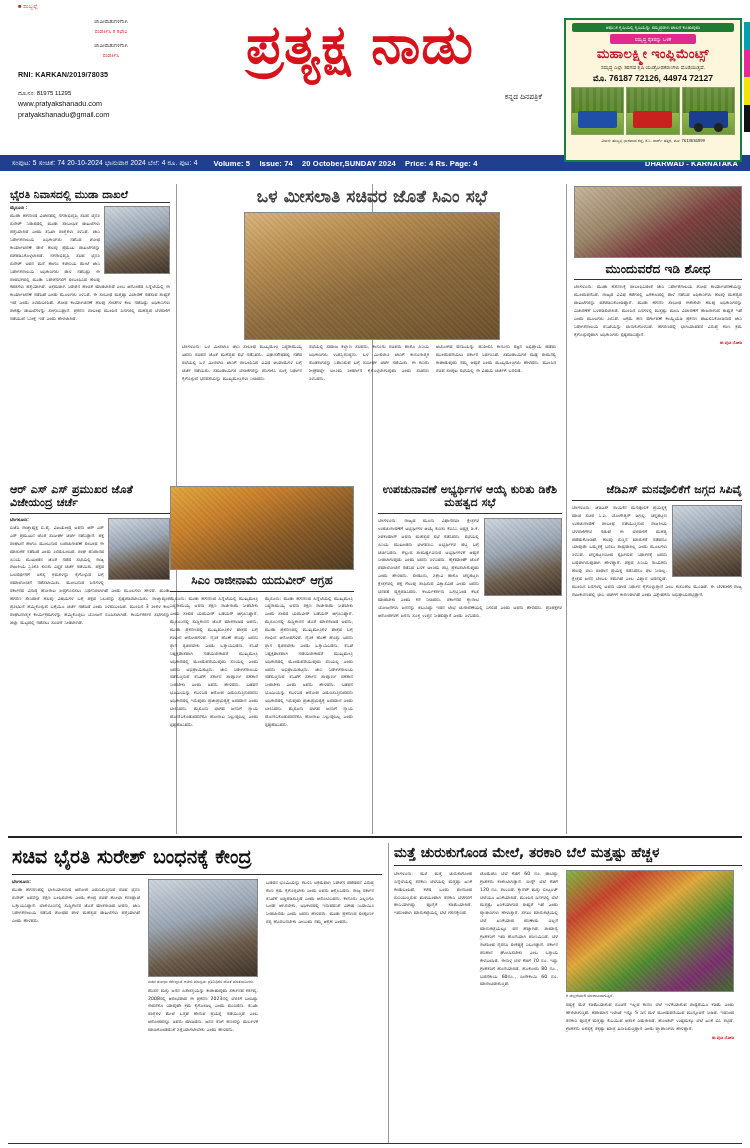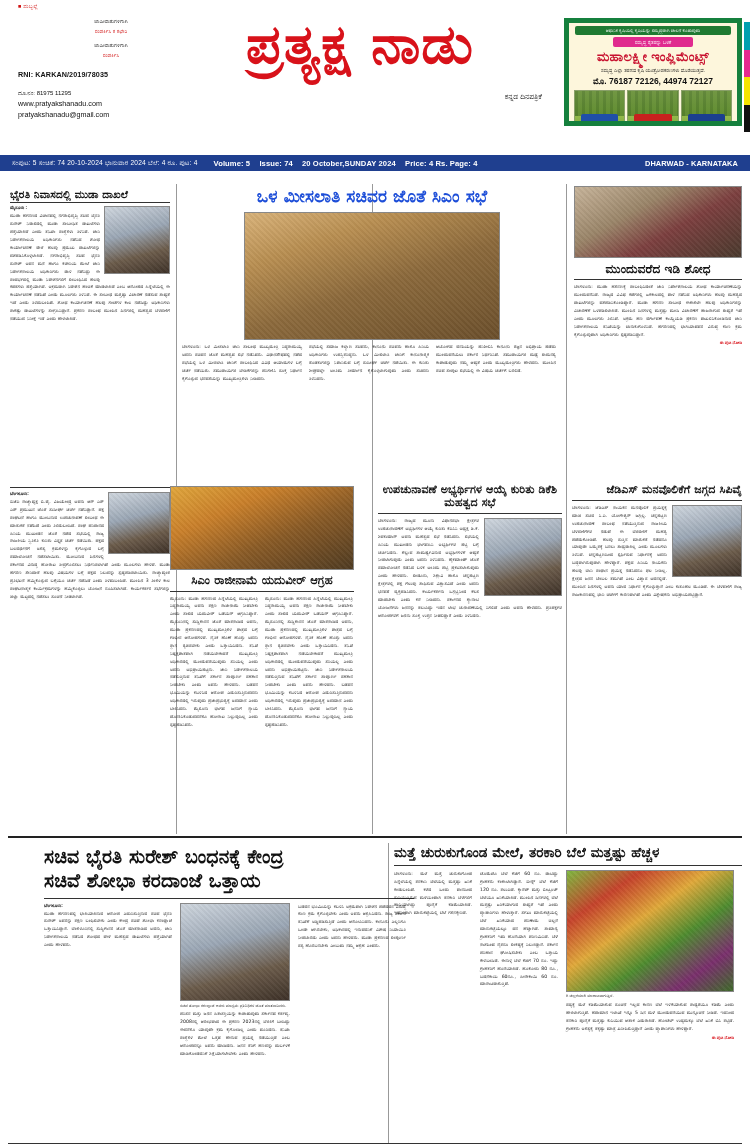--- a/index.html
+++ b/index.html
@@ -33,22 +33,22 @@
     font-size: 54px; font-weight: bold; color: #d8121a;
     letter-spacing: 1px; line-height: 1.0;
     white-space: nowrap;
   }
   .mh-sub1 { font-size: 7.5px; color:#111; text-align:right; margin-top: 20px; padding-right: 28px;}
   .mh-sub2 { font-size: 7.6px; font-weight:bold; color:#111; text-align:center; margin-top: 3px; letter-spacing: .1px;}
 
   
   .mh-ad {
     position: absolute; right: 8px; top: 18px;
-    width: 178px; height: 108px;
-    border: 5px solid #15803d;
+    width: 178px; height: 144px;
+    border: 2px solid #15803d;
     background: #fdf6dc;
     overflow: hidden;
   }
   .ad-band { background:#1f7a32; color:#fff; font-size:4.6px; text-align:center; padding:2px 1px; margin:3px 6px 2px 6px; border-radius:2px;}
   .ad-pink { background:#e02a8e; color:#fff; font-size:5px; text-align:center; padding:1.5px 1px; margin:0 44px 2px 44px; border-radius:2px;}
   .ad-name { text-align:center; font-size:13px; font-weight:bold; color:#c8102e; letter-spacing:.3px; margin: 1px 0 2px 0;}
   .ad-desc { text-align:center; font-size:5px; color:#111; margin-bottom:2px;}
   .ad-phone { text-align:center; font-size:8.5px; font-weight:bold; color:#111; margin-bottom:3px;}
   .ad-imgs { display:flex; gap:2px; padding: 0 5px; }
   .ad-img { flex:1; height:48px; border:1px solid #8aa06a; overflow:hidden; position:relative; }
@@ -68,21 +68,21 @@
     height: 16px; background: #1f3f8f; color: #fff;
     display: flex; align-items: center; font-size: 7.6px; font-weight: bold;
     padding: 0 12px; letter-spacing: .1px;
   }
   .datebar .kn { font-size: 6.6px; font-weight: normal; letter-spacing: .2px; }
   .datebar .sp { flex: 1; }
   .datebar .en span { margin-right: 7px; }
   .datebar .place { font-size: 7.4px; }
 
   .hl-red {
-    color:#1d4ed8; font-weight:bold; font-family:"DejaVu Sans",sans-serif;
+    color:#404040; font-weight:bold; font-family:"DejaVu Sans",sans-serif;
     line-height:1.18; letter-spacing:.1px;
   }
   .hl-blk {
     color:#111; font-weight:bold; font-family:"DejaVu Sans",sans-serif;
     line-height:1.18; letter-spacing:.1px;
   }
   .body-txt {
     font-size:4.6px; color:#1a1a1a; line-height:1.72; text-align:justify;
     font-family:"DejaVu Sans",sans-serif; letter-spacing:.05px; word-spacing:.4px;
   }
@@ -225,20 +225,21 @@
     <div class="photo ph-raid" style="width:168px; height:72px;">
       <div class="ph-noise"></div>
     </div>
     <div class="hl-blk" style="font-size:12px; margin-top:4px; text-align:center;">ಮುಂದುವರೆದ ಇಡಿ ಶೋಧ</div>
     <div class="hrule" style="position:relative; width:168px; margin:3px 0 3px 0;"></div>
     <div class="body-txt">ಬೆಂಗಳೂರು: ಮುಡಾ ಹಗರಣಕ್ಕೆ ಸಂಬಂಧಿಸಿದಂತೆ ಜಾರಿ ನಿರ್ದೇಶನಾಲಯ ಶೋಧ ಕಾರ್ಯಾಚರಣೆಯನ್ನು ಮುಂದುವರೆಸಿದೆ. ರಾಜ್ಯದ ವಿವಿಧ ಕಡೆಗಳಲ್ಲಿ ಏಕಕಾಲದಲ್ಲಿ ದಾಳಿ ನಡೆಸಿದ ಅಧಿಕಾರಿಗಳು ಹಲವು ಮಹತ್ವದ ದಾಖಲೆಗಳನ್ನು ವಶಪಡಿಸಿಕೊಂಡಿದ್ದಾರೆ. ಮುಡಾ ಹಗರಣ ಸಂಬಂಧ ಈಗಾಗಲೇ ಹಲವು ಅಧಿಕಾರಿಗಳನ್ನು ವಿಚಾರಣೆಗೆ ಒಳಪಡಿಸಲಾಗಿದೆ. ಮುಂದಿನ ದಿನಗಳಲ್ಲಿ ಮತ್ತಷ್ಟು ಮಂದಿ ವಿಚಾರಣೆಗೆ ಹಾಜರಾಗುವ ಸಾಧ್ಯತೆ ಇದೆ ಎಂದು ಮೂಲಗಳು ತಿಳಿಸಿವೆ. ಅಕ್ರಮ ಹಣ ವರ್ಗಾವಣೆ ಕಾಯ್ದೆಯಡಿ ಪ್ರಕರಣ ದಾಖಲಿಸಿಕೊಂಡಿರುವ ಜಾರಿ ನಿರ್ದೇಶನಾಲಯ ತನಿಖೆಯನ್ನು ಚುರುಕುಗೊಳಿಸಿದೆ. ಹಗರಣದಲ್ಲಿ ಭಾಗಿಯಾದವರ ವಿರುದ್ಧ ಕಠಿಣ ಕ್ರಮ ಕೈಗೊಳ್ಳುವುದಾಗಿ ಅಧಿಕಾರಿಗಳು ಸ್ಪಷ್ಟಪಡಿಸಿದ್ದಾರೆ.</div>
     <div class="flag-end">ಈ ಪುಟ ನೋಡಿ</div>
   </div>
 
   <div class="col" style="left:10px; top:484px; width:160px;">
+    <div class="hl-blk" style="font-size:11px;">ಆರ್ ಎಸ್ ಎಸ್ ಪ್ರಮುಖರ ಜೊತೆ ವಿಜೇಯಂದ್ರ ಚರ್ಚೆ</div>
     <div class="hrule" style="position:relative; width:160px; margin:3px 0 3px 0;"></div>
     <div class="photo ph-portrait" style="float:right; width:62px; height:62px; margin:1px 0 2px 4px;">
       <div class="ph-noise"></div>
     </div>
     <div class="byline">ಬೆಂಗಳೂರು:</div>
     <div class="body-txt">ಬಿಜೆಪಿ ರಾಜ್ಯಾಧ್ಯಕ್ಷ ಬಿ.ವೈ. ವಿಜಯೇಂದ್ರ ಅವರು ಆರ್ ಎಸ್ ಎಸ್ ಪ್ರಮುಖರ ಜೊತೆ ಸುದೀರ್ಘ ಚರ್ಚೆ ನಡೆಸಿದ್ದಾರೆ. ಪಕ್ಷ ಸಂಘಟನೆ ಹಾಗೂ ಮುಂಬರುವ ಉಪಚುನಾವಣೆ ಸಂಬಂಧ ಈ ಮಾತುಕತೆ ನಡೆದಿದೆ ಎಂದು ತಿಳಿದುಬಂದಿದೆ. ಸಂಘ ಪರಿವಾರದ ಹಿರಿಯ ಮುಖಂಡರ ಜೊತೆ ನಡೆದ ಸಭೆಯಲ್ಲಿ ರಾಜ್ಯ ರಾಜಕೀಯ ಸ್ಥಿತಿಗತಿ ಕುರಿತು ವಿಸ್ತೃತ ಚರ್ಚೆ ನಡೆಯಿತು. ಪಕ್ಷದ ಬಲವರ್ಧನೆಗೆ ಅಗತ್ಯ ಕ್ರಮಗಳನ್ನು ಕೈಗೊಳ್ಳುವ ಬಗ್ಗೆ ಸಮಾಲೋಚನೆ ನಡೆಸಲಾಯಿತು. ಮುಂಬರುವ ದಿನಗಳಲ್ಲಿ ಸರ್ಕಾರದ ವಿರುದ್ಧ ಹೋರಾಟ ತೀವ್ರಗೊಳಿಸಲು ನಿರ್ಧರಿಸಲಾಗಿದೆ ಎಂದು ಮೂಲಗಳು ಹೇಳಿವೆ. ಮುಡಾ ಹಗರಣ ಸೇರಿದಂತೆ ಹಲವು ವಿಷಯಗಳ ಬಗ್ಗೆ ಪಕ್ಷದ ನಿಲುವನ್ನು ಸ್ಪಷ್ಟಪಡಿಸಲಾಯಿತು. ರಾಜ್ಯಾದ್ಯಂತ ಪ್ರತಿಭಟನೆ ಹಮ್ಮಿಕೊಳ್ಳುವ ಬಗ್ಗೆಯೂ ಚರ್ಚೆ ನಡೆದಿದೆ ಎಂದು ತಿಳಿದುಬಂದಿದೆ. ಮುಂದಿನ 3 ತಿಂಗಳ ಕಾಲ ಸಂಘಟನಾತ್ಮಕ ಕಾರ್ಯಕ್ರಮಗಳನ್ನು ಹಮ್ಮಿಕೊಳ್ಳಲು ಯೋಜನೆ ರೂಪಿಸಲಾಗಿದೆ. ಕಾರ್ಯಕರ್ತರ ಸಭೆಗಳನ್ನು ಜಿಲ್ಲಾ ಮಟ್ಟದಲ್ಲಿ ನಡೆಸಲು ಸೂಚನೆ ನೀಡಲಾಗಿದೆ.</div>
   </div>
 
   <div class="col" style="left:170px; top:486px; width:184px;">
     <div class="photo ph-press" style="width:184px; height:84px;">
@@ -267,23 +268,22 @@
 
   <div class="col" style="left:572px; top:484px; width:170px;">
     <div class="hl-blk" style="font-size:11px; text-align:right;">ಜೆಡಿಎಸ್ ಮನವೊಲಿಕೆಗೆ ಜಗ್ಗದ ಸಿಪಿವೈ</div>
     <div class="hrule" style="position:relative; width:170px; margin:3px 0 3px 0;"></div>
     <div class="photo ph-portrait" style="float:right; width:70px; height:72px; margin:1px 0 2px 5px;">
       <div class="ph-noise"></div>
     </div>
     <div class="body-txt">ಬೆಂಗಳೂರು: ಜೆಡಿಎಸ್ ನಾಯಕರ ಮನವೊಲಿಕೆ ಪ್ರಯತ್ನಕ್ಕೆ ಮಾಜಿ ಸಚಿವ ಸಿ.ಪಿ. ಯೋಗೇಶ್ವರ್ ಜಗ್ಗಿಲ್ಲ. ಚನ್ನಪಟ್ಟಣ ಉಪಚುನಾವಣೆ ಸಂಬಂಧ ನಡೆಯುತ್ತಿರುವ ರಾಜಕೀಯ ಬೆಳವಣಿಗೆಗಳ ನಡುವೆ ಈ ಬೆಳವಣಿಗೆ ಮಹತ್ವ ಪಡೆದುಕೊಂಡಿದೆ. ಹಲವು ಸುತ್ತಿನ ಮಾತುಕತೆ ನಡೆದರೂ ಯಾವುದೇ ಒಮ್ಮತಕ್ಕೆ ಬರಲು ಸಾಧ್ಯವಾಗಿಲ್ಲ ಎಂದು ಮೂಲಗಳು ತಿಳಿಸಿವೆ. ಚನ್ನಪಟ್ಟಣದಿಂದ ಸ್ಪರ್ಧಿಸುವ ನಿರ್ಧಾರಕ್ಕೆ ಅವರು ಬದ್ಧವಾಗಿರುವುದಾಗಿ ಹೇಳಿದ್ದಾರೆ. ಪಕ್ಷದ ಹಿರಿಯ ನಾಯಕರು ಹಲವು ಬಾರಿ ಸಂಧಾನ ಪ್ರಯತ್ನ ನಡೆಸಿದರೂ ಫಲ ನೀಡಿಲ್ಲ. ಕ್ಷೇತ್ರದ ಜನರ ಬೆಂಬಲ ತಮಗಿದೆ ಎಂಬ ವಿಶ್ವಾಸ ಅವರಲ್ಲಿದೆ. ಮುಂದಿನ ದಿನಗಳಲ್ಲಿ ಅವರು ಯಾವ ನಿರ್ಧಾರ ಕೈಗೊಳ್ಳುತ್ತಾರೆ ಎಂಬ ಕುತೂಹಲ ಮೂಡಿದೆ. ಈ ಬೆಳವಣಿಗೆ ರಾಜ್ಯ ರಾಜಕಾರಣದಲ್ಲಿ ಭಾರಿ ಚರ್ಚೆಗೆ ಕಾರಣವಾಗಿದೆ ಎಂದು ವಿಶ್ಲೇಷಕರು ಅಭಿಪ್ರಾಯಪಟ್ಟಿದ್ದಾರೆ.</div>
   </div>
 
-  <div class="col" style="left:12px; top:845px; width:370px;margin-left:32px;">
+  <div class="col" style="left:12px; top:845px; width:370px;">
     <div class="hl-blk" style="font-size:19px; line-height:1.25;">ಸಚಿವ ಭೈರತಿ ಸುರೇಶ್ ಬಂಧನಕ್ಕೆ ಕೇಂದ್ರ</div>
-    <div class="hl-blk" style="font-size:19px; line-height:1.25;">ಸಚಿವೆ ಶೋಭಾ ಕರದಾಂಜೆ ಒತ್ತಾಯ</div>
     <div class="hrule" style="position:relative; width:370px; margin:5px 0 4px 0;"></div>
     <div style="display:flex; gap:8px;">
       <div style="width:128px;">
         <div class="byline">ಬೆಂಗಳೂರು:</div>
         <div class="body-txt">ಮುಡಾ ಹಗರಣದಲ್ಲಿ ಭಾಗಿಯಾಗಿರುವ ಆರೋಪ ಎದುರಿಸುತ್ತಿರುವ ಸಚಿವ ಭೈರತಿ ಸುರೇಶ್ ಅವರನ್ನು ತಕ್ಷಣ ಬಂಧಿಸಬೇಕು ಎಂದು ಕೇಂದ್ರ ಸಚಿವೆ ಶೋಭಾ ಕರಂದ್ಲಾಜೆ ಒತ್ತಾಯಿಸಿದ್ದಾರೆ. ಬೆಂಗಳೂರಿನಲ್ಲಿ ಸುದ್ದಿಗಾರರ ಜೊತೆ ಮಾತನಾಡಿದ ಅವರು, ಜಾರಿ ನಿರ್ದೇಶನಾಲಯ ನಡೆಸಿದ ಶೋಧದ ವೇಳೆ ಮಹತ್ವದ ದಾಖಲೆಗಳು ಪತ್ತೆಯಾಗಿವೆ ಎಂದು ಹೇಳಿದರು.</div>
       </div>
       <div style="width:110px;">
         <div class="photo ph-portrait" style="width:110px; height:98px; margin-bottom:2px;">
           <div class="ph-noise"></div>
         </div>

